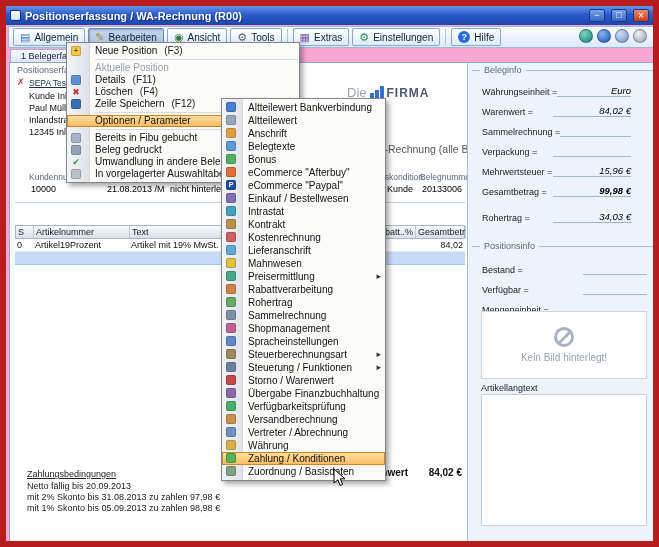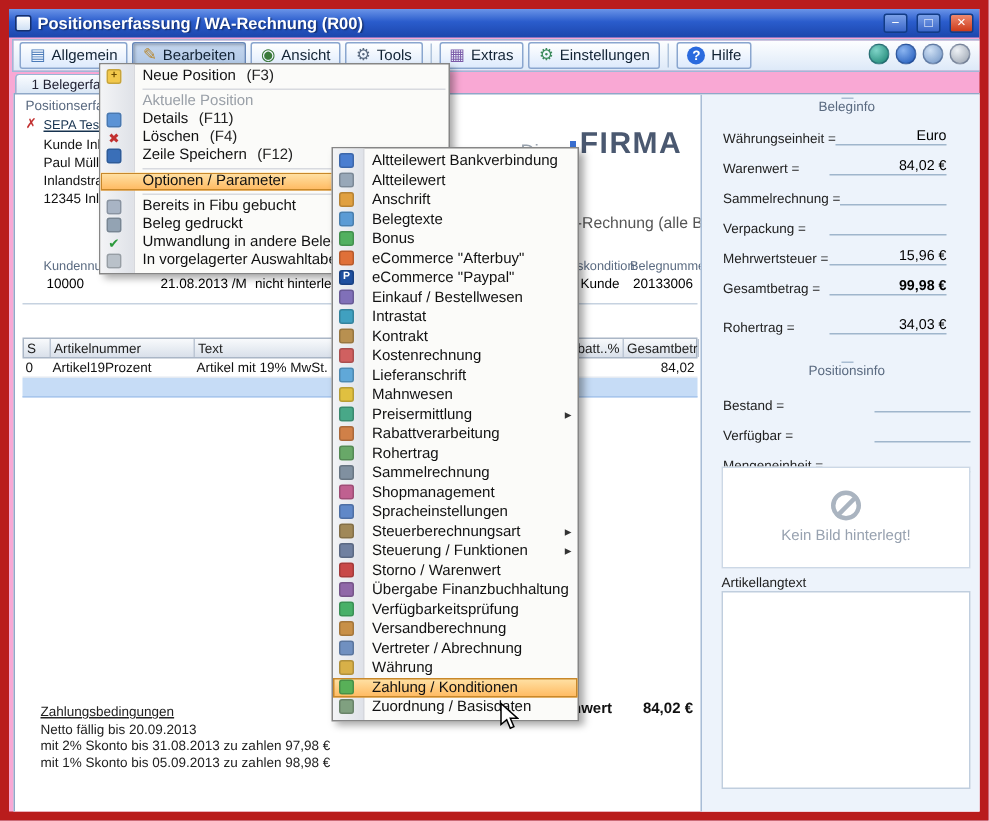--- a/index.html
+++ b/index.html
@@ -42,51 +42,51 @@
 .flabel{position:absolute;top:109px;font-size:8.5px;color:#5a6a80;white-space:nowrap;}
 .l0{left:19px}.l1{left:97px}.l2{left:160px}.l3{left:344px}.l4{left:410px}
 .fvalue{position:absolute;top:121px;font-size:9px;color:#000;white-space:nowrap;}
 .v0{left:21px}.v1{left:97px}.v2{left:160px}.v3{left:377px}.v4{left:412px}
 .hr1{position:absolute;left:5px;top:139px;width:450px;border-top:1px solid #c6d2e0;}
 .logo{position:absolute;left:337px;top:22px;display:flex;align-items:flex-end;gap:3px;}
 .logo-pre{font-size:13px;color:#9aa4b0;}
 .logo-bars{display:inline-flex;align-items:flex-end;gap:1px;}
 .logo-bars i{display:block;width:4px;background:#3a6fd0;}
 .logo-bars i:nth-child(1){height:7px}.logo-bars i:nth-child(2){height:10px}.logo-bars i:nth-child(3){height:14px}
-.logo-name{font-size:20px;font-weight:bold;color:#4a5870;letter-spacing:1px;}
+.logo-name{font-size:12px;font-weight:bold;color:#4a5870;letter-spacing:1px;}
 .doc-title{position:absolute;left:358px;top:80px;font-size:10.5px;color:#555;white-space:nowrap;}
 
 
 .thead{position:absolute;left:5px;top:162px;width:450px;height:14px;display:flex;background:linear-gradient(#f8fafc,#d9e0ea);border:1px solid #aab6c6;}
 .thead .tc{font-size:9px;line-height:12px;padding:0 2px;border-right:1px solid #bcc6d4;overflow:hidden;white-space:nowrap;color:#222;flex:none;}
 .trow{position:absolute;left:5px;top:176px;width:450px;height:13px;display:flex;border-bottom:1px solid #e4eaf2;}
 .trow .tc{font-size:9px;line-height:13px;padding:0 2px;overflow:hidden;white-space:nowrap;color:#111;flex:none;}
 .tc.num{text-align:right;}
 .trow.selected{top:189px;background:#c6dcf6;border-bottom:1px solid #a8c6ec;}
 
 
 .pay-head{position:absolute;left:17px;top:406px;font-size:9px;text-decoration:underline;color:#222;white-space:nowrap;}
 #paylines{position:absolute;left:17px;top:418px;}
 .payline{font-size:9px;line-height:10px;color:#222;margin-bottom:1px;white-space:nowrap;}
 .total-label{position:absolute;left:240px;top:404px;width:158px;text-align:right;font-size:10px;font-weight:bold;color:#111;white-space:nowrap;overflow:hidden;}
 .total-value{position:absolute;left:396px;top:404px;width:56px;text-align:right;font-size:10px;font-weight:bold;color:#111;}
 
 
 .panel{position:absolute;left:457px;top:0;right:0;bottom:0;background:#edf3fb;border-left:1px solid #a9bdd6;}
-.ghead{position:absolute;left:4px;right:4px;display:flex;align-items:center;flex-direction:column;}
+.ghead{position:absolute;left:4px;right:4px;display:flex;align-items:center;}
 .g1{top:2px}.g2{top:178px}
 .gl{height:1px;background:#a8bcd2;}
 .gl.s{width:8px}.gl.f{flex:1}
 .gt{font-size:9px;color:#5a6a80;margin:0 4px;white-space:nowrap;}
 #beleginfo-rows{position:absolute;left:0;right:16px;top:14px;}
 #positionsinfo-rows{position:absolute;left:0;right:0;top:192px;}
 .inforow{display:flex;justify-content:space-between;align-items:flex-end;height:20px;padding:0 14px;}
 .inforow.gap{margin-top:6px;}
 .ilabel{font-size:9px;color:#222;white-space:nowrap;}
-.ival{width:78px;border-bottom:1px solid #a0b6cc;text-align:right;font-size:9.5px;color:#000;height:12px;white-space:nowrap;}
+.ival{width:78px;border-bottom:1px solid #a0b6cc;text-align:right;font-size:9.5px;color:#000;height:12px;white-space:nowrap;font-style:italic;}
 .ival.short{width:64px;}
 .inforow.bold .ival{font-weight:bold;}
 .imgbox{position:absolute;left:13px;top:248px;width:166px;height:68px;background:#fff;border:1px solid #ccd8e6;display:flex;flex-direction:column;align-items:center;justify-content:center;gap:5px;}
 .noimg-icon{width:20px;height:20px;border:3px solid #aab4c0;border-radius:50%;position:relative;flex:none;}
 .noimg-icon::after{content:'';position:absolute;left:-2px;top:6px;width:19px;height:3px;background:#aab4c0;transform:rotate(-45deg);}
 .noimg-text{font-size:10px;color:#98a2b0;}
 .lt-label{position:absolute;left:13px;top:320px;font-size:9px;color:#222;}
 .lt-box{position:absolute;left:13px;top:331px;width:166px;height:132px;background:#fff;border:1px solid #c0cede;}
 
 

